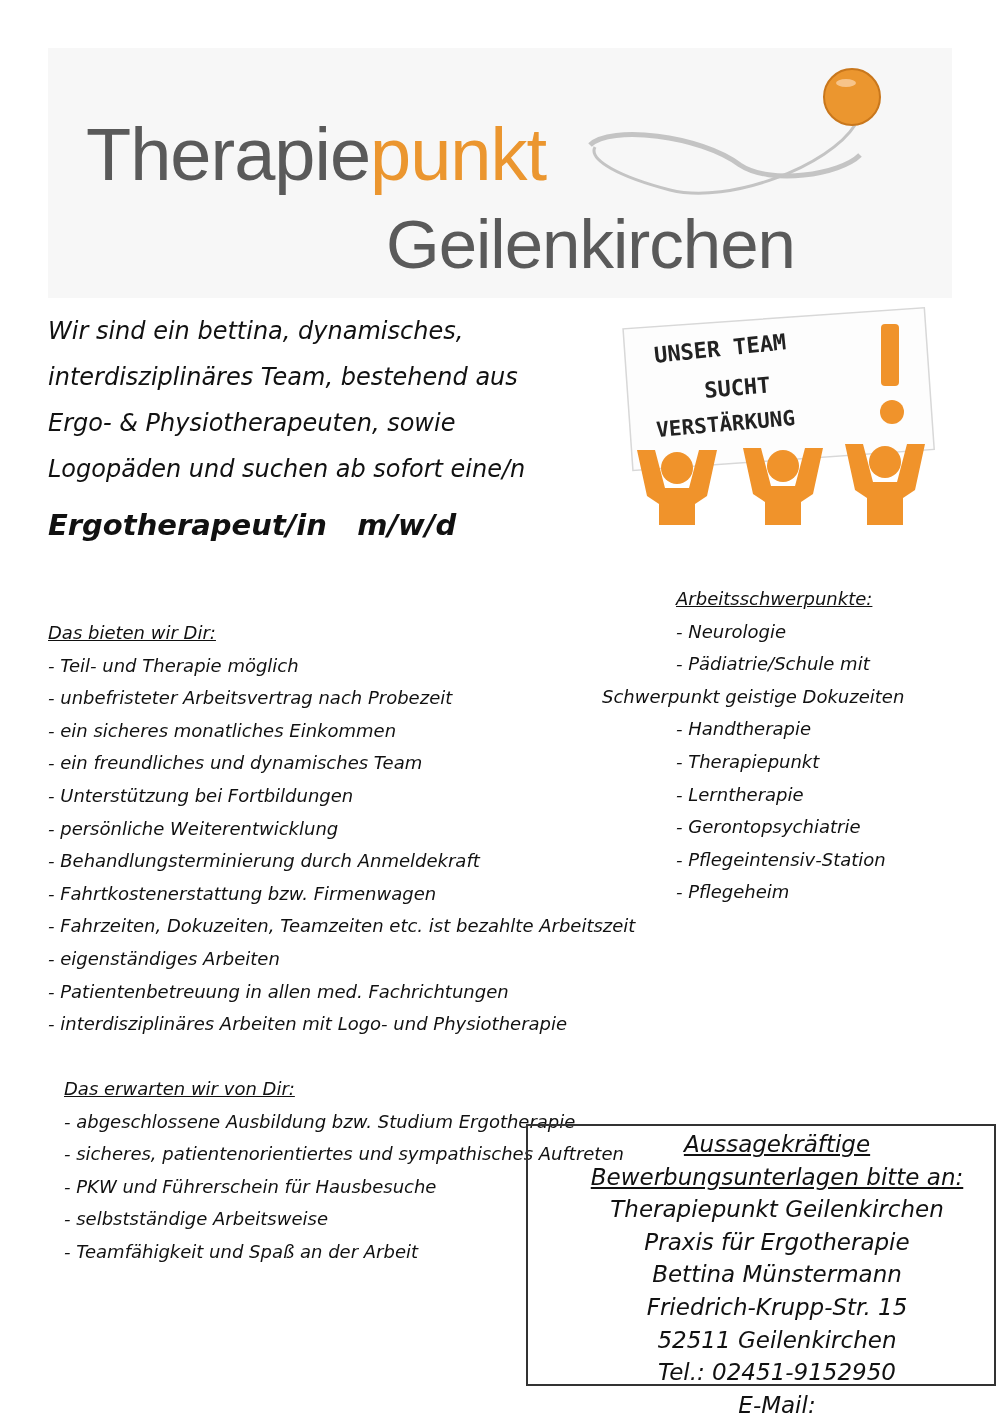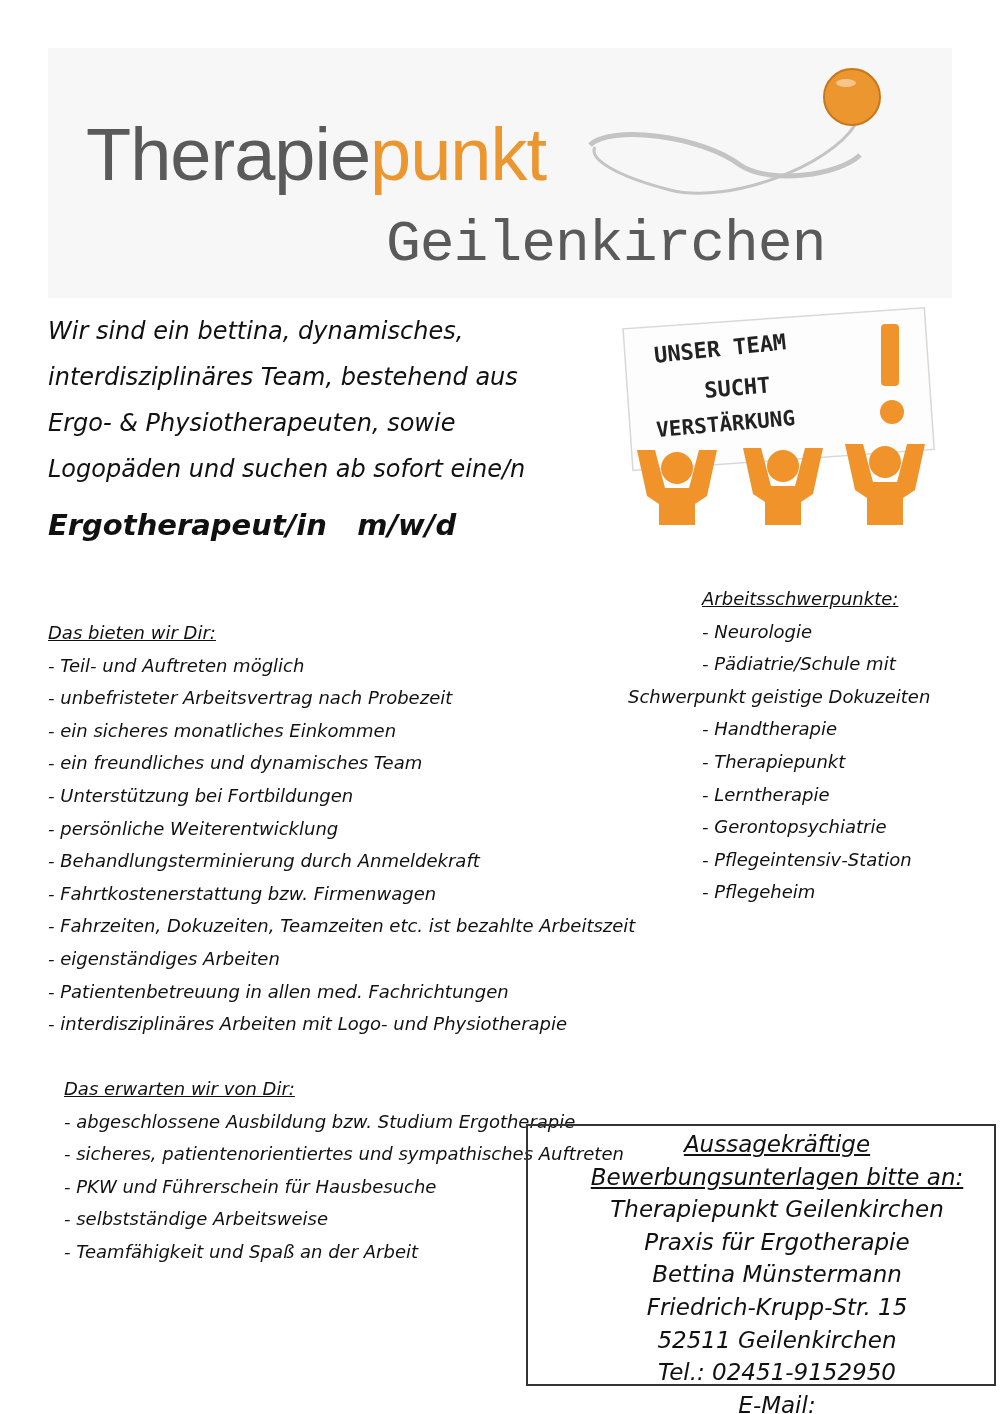--- a/index.html
+++ b/index.html
@@ -10,41 +10,41 @@
   .logo-band {
     position: absolute; left: 48px; top: 48px; width: 904px; height: 250px;
     background: #f7f7f7;
   }
   .logo-line1 {
     position: absolute; left: 86px; top: 118px; font-family: "Liberation Sans", sans-serif;
     font-size: 74px; line-height: 74px; color: #5a5a5a; letter-spacing: -1px; white-space: nowrap;
   }
   .logo-line1 .accent { color: #eb962f; }
   .logo-line2 {
-    position: absolute; left: 386px; top: 208px; font-family: Liberation Mono, monospace;
-    font-size: 58px; line-height: 74px; color: #5a5a5a; letter-spacing: -1px; white-space: nowrap;
+    position: absolute; left: 386px; top: 208px; font-family: Liberation Sans, sans-serif;
+    font-size: 69px; line-height: 74px; color: #5a5a5a; letter-spacing: -1px; white-space: nowrap;
   }
   .logo-swoosh { position: absolute; left: 580px; top: 55px; }
 
   .intro {
     position: absolute; left: 48px; top: 308px; width: 560px;
     font-size: 24px; line-height: 46px; font-style: italic; color: #111;
   }
   .intro div { white-space: nowrap; }
   .job-title {
     position: absolute; left: 48px; top: 508px; font-size: 29px; font-weight: bold;
     font-style: italic; white-space: pre; color: #111;
   }
   .banner { position: absolute; left: 615px; top: 300px; }
 
   .list { position: absolute; font-size: 18px; line-height: 32.6px; font-style: italic; color: #111; }
   .list .head { text-decoration: underline; }
   .list div { white-space: nowrap; }
   .offer { left: 48px; top: 583px; margin-top: 34px; }
-  .focus { left: 628px; top: 583px; width: 322px; }
+  .focus { left: 602px; top: 583px; width: 322px; }
   .focus .indent { padding-left: 74px; }
   .focus .head { padding-left: 74px; }
   .expect { left: 64px; top: 1031px; margin-top: 42px; }
 
   .contact-box {
     position: absolute; left: 526px; top: 1124px; width: 470px; height: 262px;
     border: 2px solid #333; box-sizing: border-box; text-align: center;
     font-size: 23px; line-height: 32.6px; font-style: italic; color: #111; padding-top: 2px; padding-left: 32px;
   }
   .contact-box .head { text-decoration: underline; }
@@ -91,21 +91,21 @@
     </g>
     <g>
       <circle cx="270" cy="162" r="16"></circle>
       <path d="M230 144 L248 144 L258 182 L282 182 L292 144 L310 144 L300 190 L288 198 L288 225 L252 225 L252 198 L240 190 Z"></path>
     </g>
   </g>
 </svg>
 
 <div class="list offer">
   <div class="head">Das bieten wir Dir:</div>
-  <div>- Teil- und Auftreten möglich</div>
+  <div>- Teil- und Therapie möglich</div>
   <div>- unbefristeter Arbeitsvertrag nach Probezeit</div>
   <div>- ein sicheres monatliches Einkommen</div>
   <div>- ein freundliches und dynamisches Team</div>
   <div>- Unterstützung bei Fortbildungen</div>
   <div>- persönliche Weiterentwicklung</div>
   <div>- Behandlungsterminierung durch Anmeldekraft</div>
   <div>- Fahrtkostenerstattung bzw. Firmenwagen</div>
   <div>- Fahrzeiten, Dokuzeiten, Teamzeiten etc. ist bezahlte Arbeitszeit</div>
   <div>- eigenständiges Arbeiten</div>
   <div>- Patientenbetreuung in allen med. Fachrichtungen</div>

